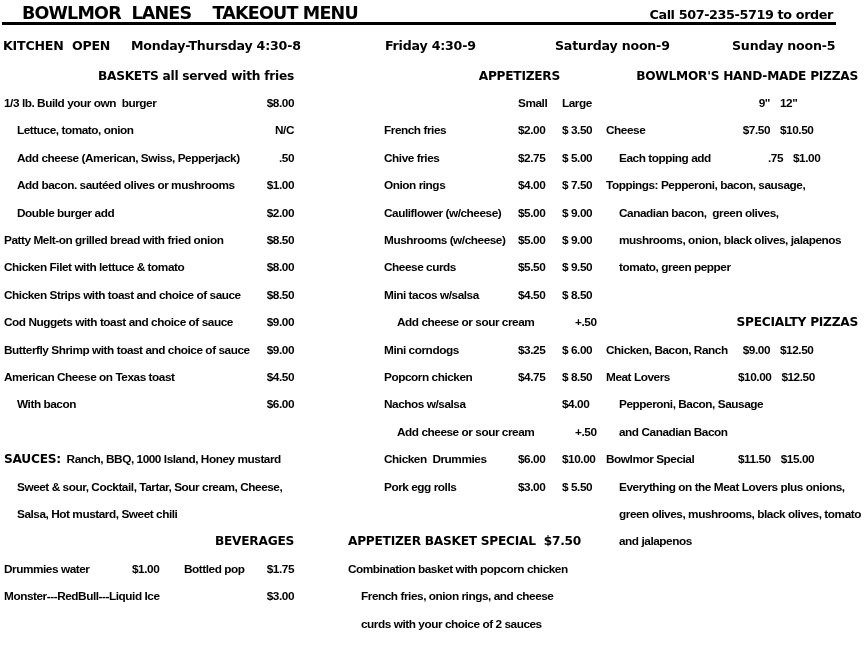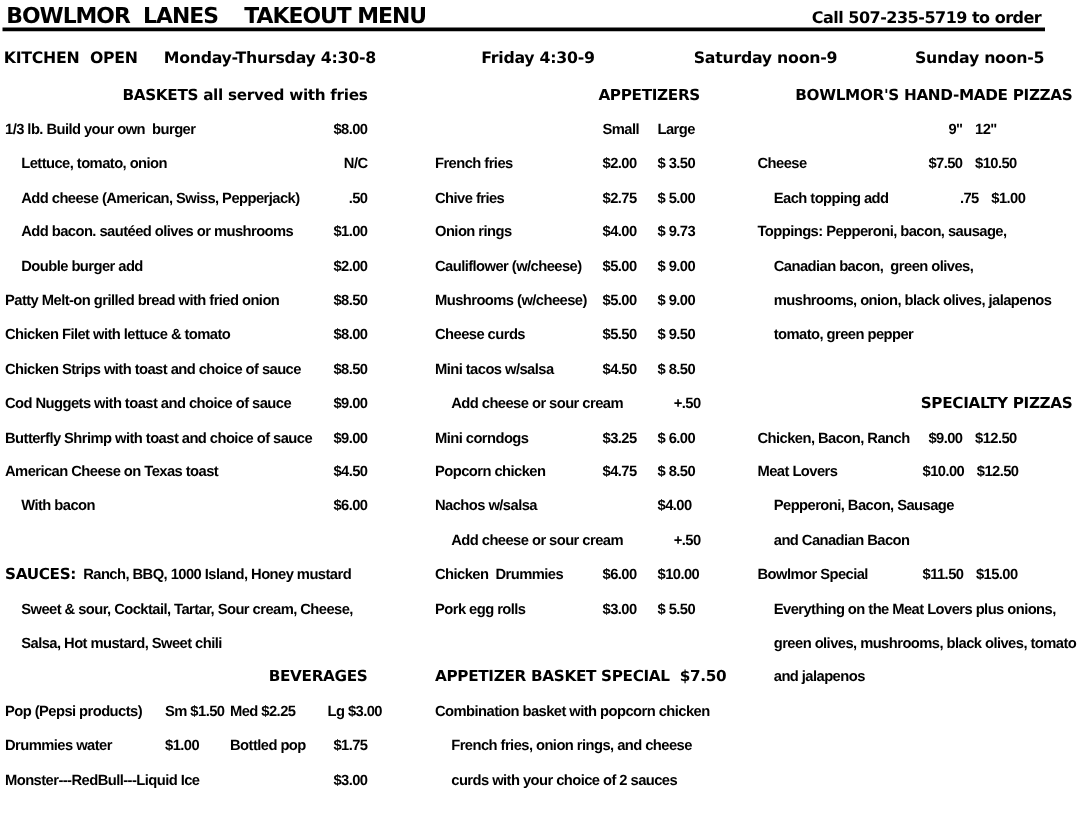--- a/index.html
+++ b/index.html
@@ -3,21 +3,21 @@
 <meta charset="utf-8">
 <style>
   html,body{margin:0;padding:0;}
   body{
     width:864px;height:652px;position:relative;overflow:hidden;
     background:#ffffff;color:#000000;
     font-family:"Liberation Sans",sans-serif;font-weight:bold;
   }
   .page{position:absolute;inset:0;}
   .title{
-    position:absolute;left:5px;top:3px;
+    position:absolute;left:22px;top:3px;
     font-family:"DejaVu Sans",sans-serif;font-weight:bold;
     font-size:17.5px;letter-spacing:-0.8px;white-space:pre;
   }
   .phone{
     position:absolute;right:31px;top:7px;
     font-family:"DejaVu Sans",sans-serif;font-weight:bold;
     font-size:12.8px;letter-spacing:-0.4px;white-space:pre;
   }
   .rule{position:absolute;left:2px;top:22px;width:834px;height:2.5px;background:#000;}
   .hours{position:absolute;left:0;top:38px;width:764px;height:16px;}
@@ -42,21 +42,21 @@
   .row span{white-space:pre;}
   .lbl{flex:1 1 auto;min-width:0;}
   .ind .lbl{padding-left:13px;}
   .heavy{
     font-family:"DejaVu Sans",sans-serif;
     font-size:12.2px;letter-spacing:-0.25px;text-align:right;
   }
   .lead{flex:0 0 auto;}
   .price{flex:0 0 auto;text-align:right;}
   
-  .col1 .i2 .lbl,.col1 .ph .lbl{flex:0 0 134px;}
+  .col1 .i2 .lbl,.col1 .ph .lbl{flex:0 0 134px;margin-left:36px;}
   .col1 .p1{flex:0 0 44px;}
   .col1 .p2{flex:1 1 auto;}
   .col2 .i2 .lbl,.col2 .ph .lbl{flex:0 0 132px;}
   .col2 .p1{flex:0 0 42px;text-align:right;padding-right:10px;box-sizing:border-box;}
   .col2 .p2{flex:1 1 auto;}
   
   .m .lbl{flex:0 0 128px;}
   .m .c1{flex:0 0 52px;}
   .m .c2{flex:0 0 78px;}
   .m .c3{flex:1 1 auto;text-align:right;}
@@ -138,26 +138,20 @@
       <div class="row t ind">
         <span class="lbl">Sweet &amp; sour, Cocktail, Tartar, Sour cream, Cheese,</span>
       </div>
       <div class="row t ind">
         <span class="lbl">Salsa, Hot mustard, Sweet chili</span>
       </div>
       <div class="row h">
         <span class="lbl heavy">BEVERAGES</span>
       </div>
       <div class="row m">
-        <span class="lbl">Pop (Pepsi products)</span>
-        <span class="c1">Sm $1.50</span>
-        <span class="c2">Med $2.25</span>
-        <span class="c3">Lg $3.00</span>
-      </div>
-      <div class="row m">
         <span class="lbl">Drummies water</span>
         <span class="c1">$1.00</span>
         <span class="c2">Bottled pop</span>
         <span class="c3">$1.75</span>
       </div>
       <div class="row i">
         <span class="lbl">Monster---RedBull---Liquid Ice</span>
         <span class="price">$3.00</span>
       </div>
     </div>
@@ -176,21 +170,21 @@
         <span class="p2">$ 3.50</span>
       </div>
       <div class="row i2">
         <span class="lbl">Chive fries</span>
         <span class="p1">$2.75</span>
         <span class="p2">$ 5.00</span>
       </div>
       <div class="row i2">
         <span class="lbl">Onion rings</span>
         <span class="p1">$4.00</span>
-        <span class="p2">$ 9.73</span>
+        <span class="p2">$ 7.50</span>
       </div>
       <div class="row i2">
         <span class="lbl">Cauliflower (w/cheese)</span>
         <span class="p1">$5.00</span>
         <span class="p2">$ 9.00</span>
       </div>
       <div class="row i2">
         <span class="lbl">Mushrooms (w/cheese)</span>
         <span class="p1">$5.00</span>
         <span class="p2">$ 9.00</span>

